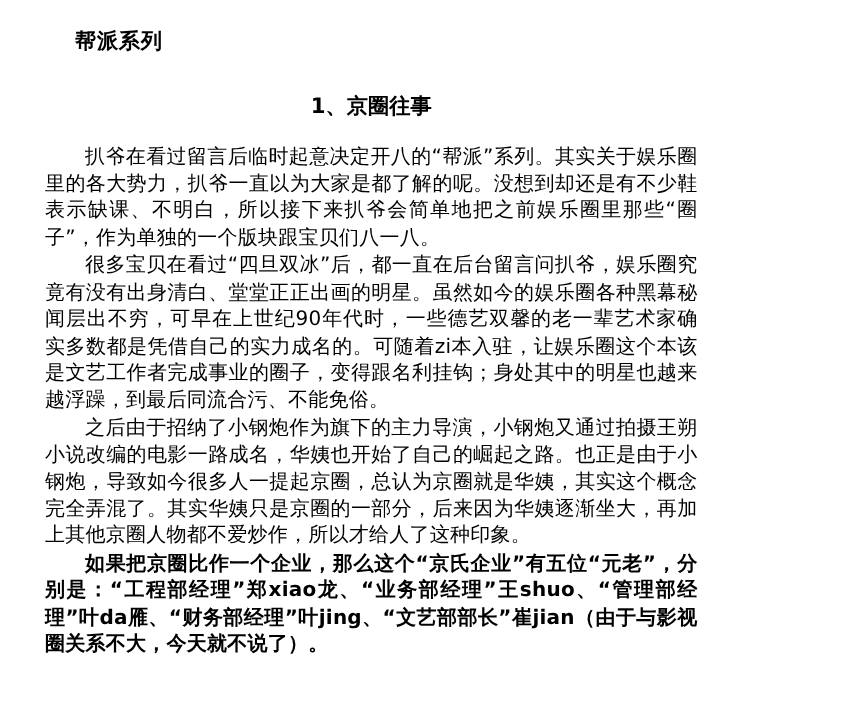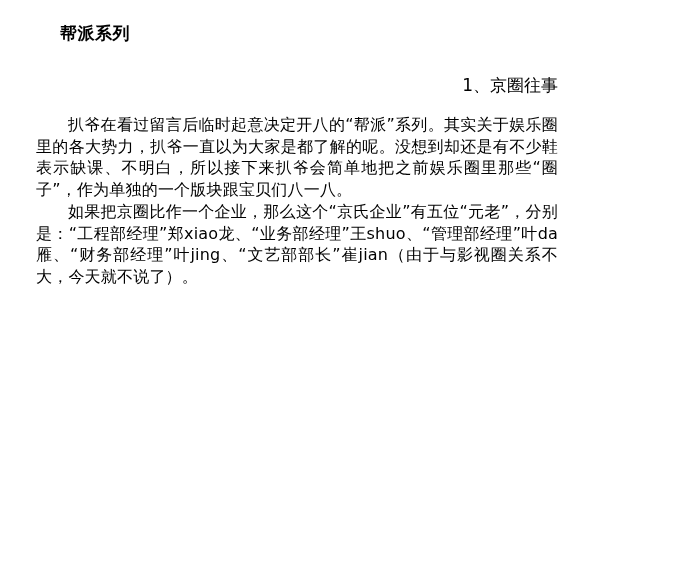--- a/index.html
+++ b/index.html
@@ -24,39 +24,42 @@
   }
   .doc-title {
     font-size: 17px;
     font-weight: bold;
     letter-spacing: 0.5px;
     margin: 0 0 30px 24px;
     line-height: 1.3;
   }
   .section-heading {
     font-size: 17px;
-    font-weight: normal;
-    text-align: right;
+    font-weight: bold;
+    text-align: center;
     margin: 0 0 18px 0;
     line-height: 1.3;
   }
   .body-text {
     font-size: 16px;
     line-height: 21.5px;
     text-align: justify;
     text-justify: inter-ideograph;
     margin: 0 0 1px 0;
     text-indent: 2em;
     letter-spacing: 0.2px;
   }
   .body-text:last-child {
     margin-bottom: 0;
+    font-weight: bold;
   }
 </style>
 </head>
 <body>
 
 <div class="page">
   <h1 class="doc-title">帮派系列</h1>
   <h2 class="section-heading">1、京圈往事</h2>
   <p class="body-text">扒爷在看过留言后临时起意决定开八的“帮派”系列。其实关于娱乐圈里的各大势力，扒爷一直以为大家是都了解的呢。没想到却还是有不少鞋表示缺课、不明白，所以接下来扒爷会简单地把之前娱乐圈里那些“圈子”，作为单独的一个版块跟宝贝们八一八。</p>
+  <p class="body-text">很多宝贝在看过“四旦双冰”后，都一直在后台留言问扒爷，娱乐圈究竟有没有出身清白、堂堂正正出画的明星。虽然如今的娱乐圈各种黑幕秘闻层出不穷，可早在上世纪90年代时，一些德艺双馨的老一辈艺术家确实多数都是凭借自己的实力成名的。可随着zi本入驻，让娱乐圈这个本该是文艺工作者完成事业的圈子，变得跟名利挂钩；身处其中的明星也越来越浮躁，到最后同流合污、不能免俗。</p>
+  <p class="body-text">之后由于招纳了小钢炮作为旗下的主力导演，小钢炮又通过拍摄王朔小说改编的电影一路成名，华姨也开始了自己的崛起之路。也正是由于小钢炮，导致如今很多人一提起京圈，总认为京圈就是华姨，其实这个概念完全弄混了。其实华姨只是京圈的一部分，后来因为华姨逐渐坐大，再加上其他京圈人物都不爱炒作，所以才给人了这种印象。</p>
   <p class="body-text">如果把京圈比作一个企业，那么这个“京氏企业”有五位“元老”，分别是：“工程部经理”郑xiao龙、“业务部经理”王shuo、“管理部经理”叶da雁、“财务部经理”叶jing、“文艺部部长”崔jian（由于与影视圈关系不大，今天就不说了）。</p>
 </div>
 
 </body></html>

